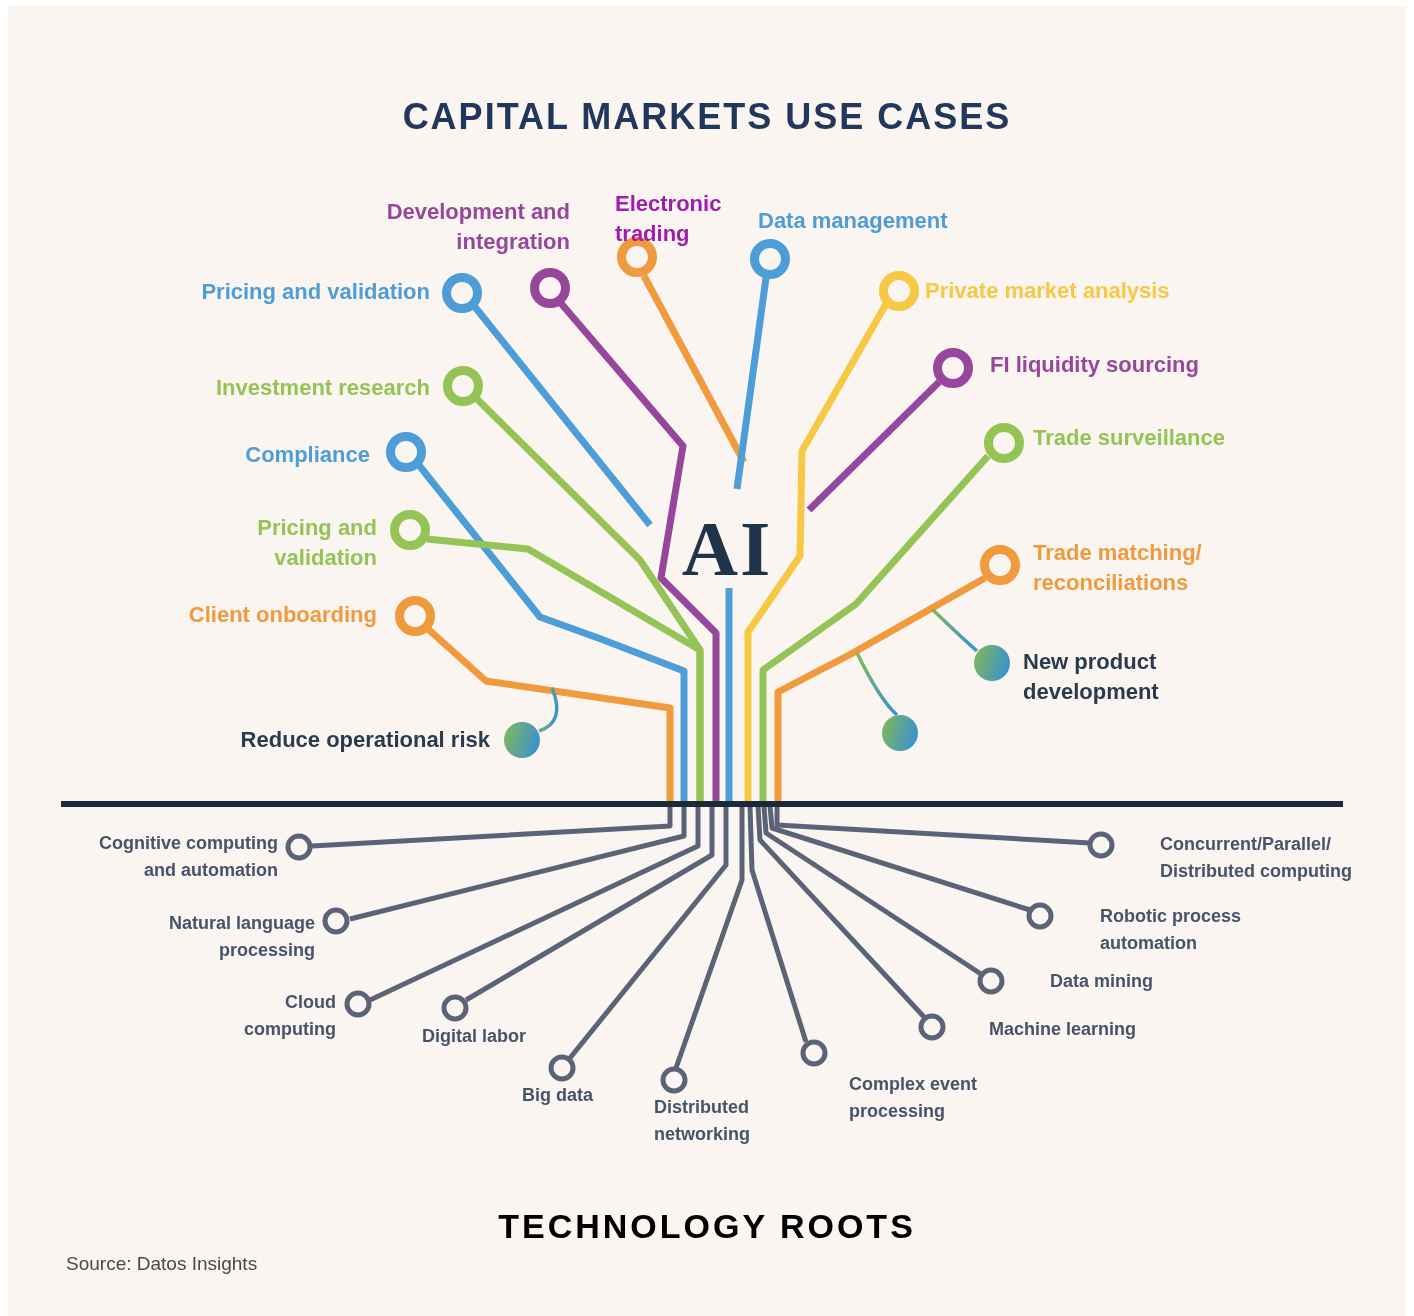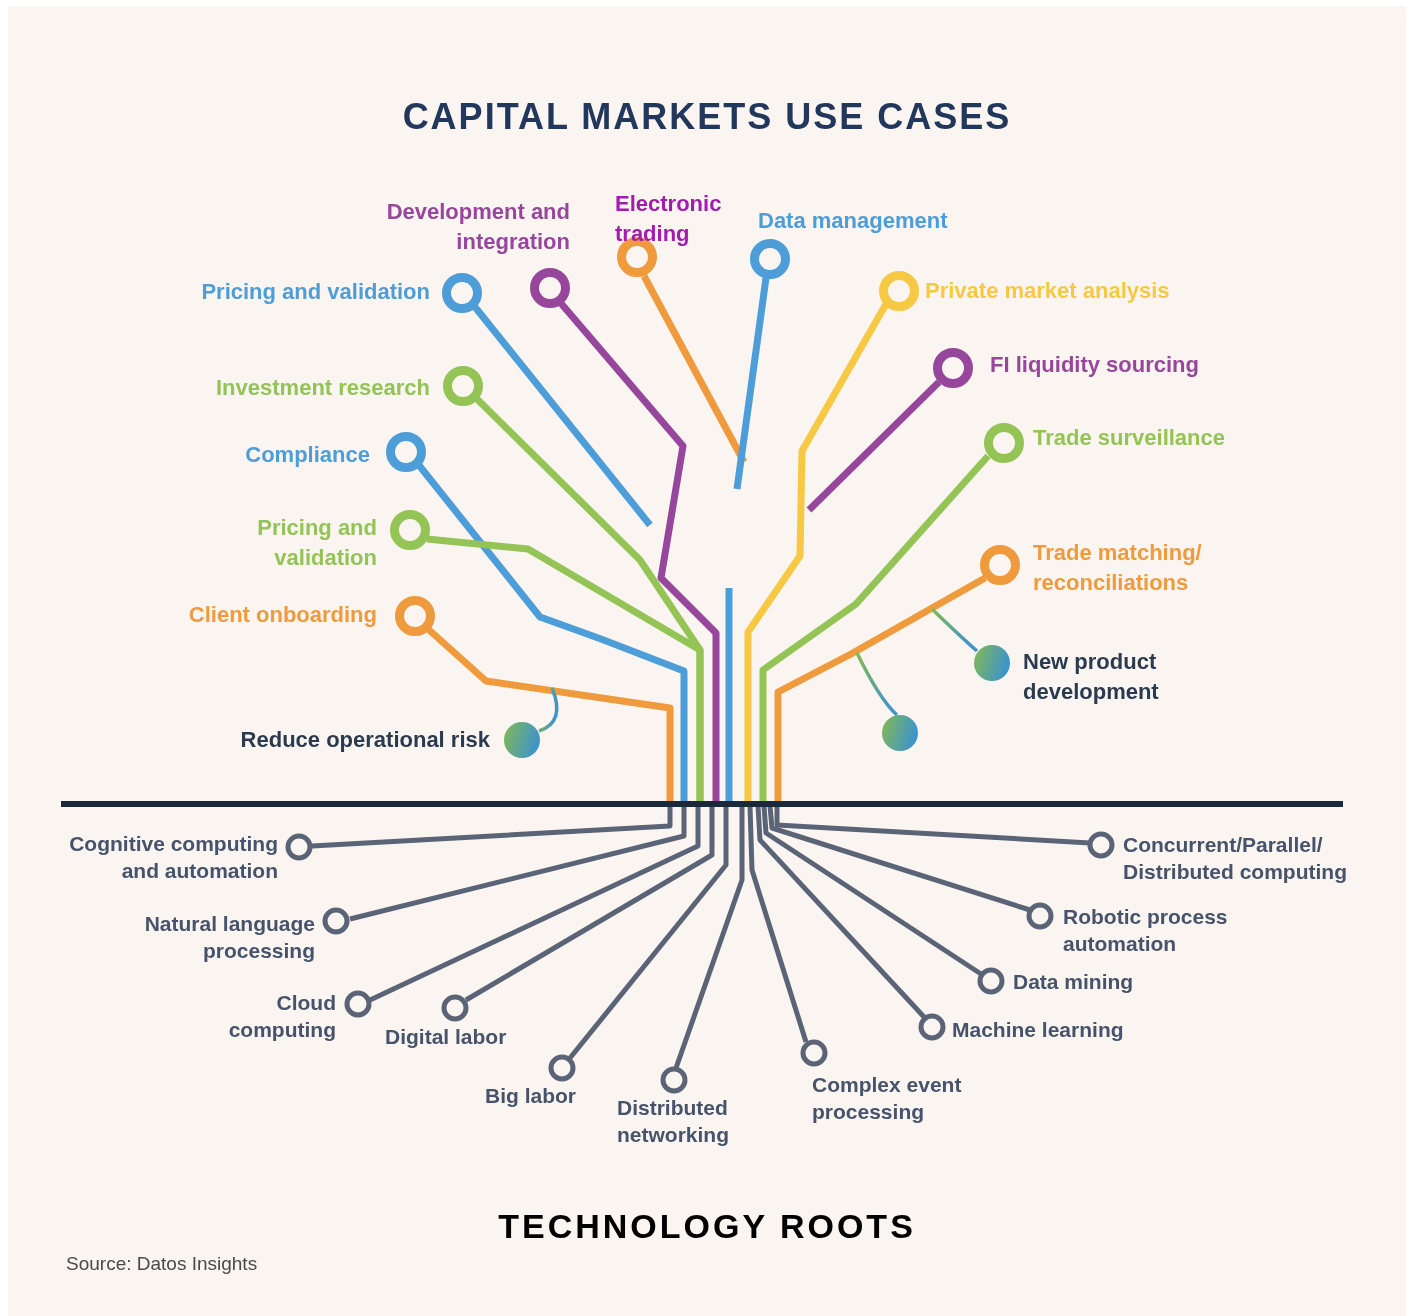--- a/index.html
+++ b/index.html
@@ -3,21 +3,21 @@
 <meta charset="utf-8">
 <style>
   html,body{margin:0;padding:0;background:#ffffff;}
   #stage{position:relative;width:1414px;height:1316px;overflow:hidden;background:#ffffff;
          font-family:"Liberation Sans",sans-serif;}
   #panel{position:absolute;left:8px;top:6px;right:8px;bottom:0;background:#faf5f0;}
   #diagram{position:absolute;left:0;top:0;}
   #labels{position:absolute;left:0;top:0;width:1414px;height:1136px;border-radius:14px;}
   .lbl{position:absolute;font-weight:bold;font-size:22px;line-height:30px;white-space:pre-line;}
   .lbl.right{text-align:right;}
-  .root-lbl{font-size:21px;line-height:27px;}
+  .root-lbl{font-size:18px;line-height:27px;margin-left:37px;}
   #page-title{position:absolute;left:0;top:96px;width:1414px;text-align:center;
       font-weight:800;font-size:36px;letter-spacing:2px;color:#21375b;}
   #ai-label{position:absolute;left:587px;top:504px;width:280px;text-align:center;
       font-family:"Liberation Serif",serif;font-weight:bold;font-size:78px;
       letter-spacing:2px;color:#1f3349;}
   #bottom-title{position:absolute;left:0;top:1207px;width:1414px;text-align:center;
       font-weight:800;font-size:34px;letter-spacing:3px;color:#000000;}
   #source-line{position:absolute;left:66px;top:1253px;font-size:19px;color:#4a4a4a;}
 </style>
 </head>
@@ -88,20 +88,21 @@
         <circle cx="522" cy="740" r="18" fill="url(#dot-grad)"></circle>
         <path d="M932,609 Q962,638 977,651" fill="none" stroke="url(#dot-grad)" stroke-width="3.5"></path>
         <circle cx="992" cy="663" r="18" fill="url(#dot-grad)"></circle>
         <path d="M857,653 Q880,700 897,715" fill="none" stroke="url(#dot-grad)" stroke-width="3.5"></path>
         <circle cx="900" cy="733" r="18" fill="url(#dot-grad)"></circle>
       </g>
   </svg>
 
   <div id="labels">
     <div id="page-title">CAPITAL MARKETS USE CASES</div>
+    <div id="ai-label">AI</div>
     <div id="bottom-title">TECHNOLOGY ROOTS</div>
     <div id="source-line">Source: Datos Insights</div>
   <div class="lbl right" style="top: 277px; right: 984px; color: rgb(77, 157, 216);">Pricing and validation</div>
       <div class="lbl right" style="top: 197px; right: 844px; color: rgb(151, 71, 155);">Development and
 integration</div>
       <div class="lbl" style="top: 189px; left: 615px; color: #a21caf;">Electronic
 trading</div>
       <div class="lbl" style="top: 206px; left: 758px; color: rgb(77, 157, 216);">Data management</div>
       <div class="lbl right" style="top: 373px; right: 984px; color: rgb(148, 195, 86);">Investment research</div>
       <div class="lbl right" style="top: 440px; right: 1044px; color: rgb(77, 157, 216);">Compliance</div>
@@ -113,21 +114,21 @@
       <div class="lbl" style="top: 423px; left: 1033px; color: rgb(148, 195, 86);">Trade surveillance</div>
       <div class="lbl" style="top: 538px; left: 1033px; color: rgb(240, 154, 62);">Trade matching/
 reconciliations</div>
       <div class="lbl right root-lbl" style="top: 830px; right: 1136px; color: rgb(70, 83, 107);">Cognitive computing
 and automation</div>
       <div class="lbl right root-lbl" style="top: 910px; right: 1099px; color: rgb(70, 83, 107);">Natural language
 processing</div>
       <div class="lbl right root-lbl" style="top: 989px; right: 1078px; color: rgb(70, 83, 107);">Cloud
 computing</div>
       <div class="lbl root-lbl" style="top: 1023px; left: 385px; color: rgb(70, 83, 107);">Digital labor</div>
-      <div class="lbl root-lbl" style="top: 1082px; left: 485px; color: rgb(70, 83, 107);">Big labor</div>
+      <div class="lbl root-lbl" style="top: 1082px; left: 485px; color: rgb(70, 83, 107);">Big data</div>
       <div class="lbl root-lbl" style="top: 1094px; left: 617px; color: rgb(70, 83, 107);">Distributed
 networking</div>
       <div class="lbl root-lbl" style="top: 1071px; left: 812px; color: rgb(70, 83, 107);">Complex event
 processing</div>
       <div class="lbl root-lbl" style="top: 1016px; left: 952px; color: rgb(70, 83, 107);">Machine learning</div>
       <div class="lbl root-lbl" style="top: 968px; left: 1013px; color: rgb(70, 83, 107);">Data mining</div>
       <div class="lbl root-lbl" style="top: 903px; left: 1063px; color: rgb(70, 83, 107);">Robotic process
 automation</div>
       <div class="lbl root-lbl" style="top: 831px; left: 1123px; color: rgb(70, 83, 107);">Concurrent/Parallel/
 Distributed computing</div>

